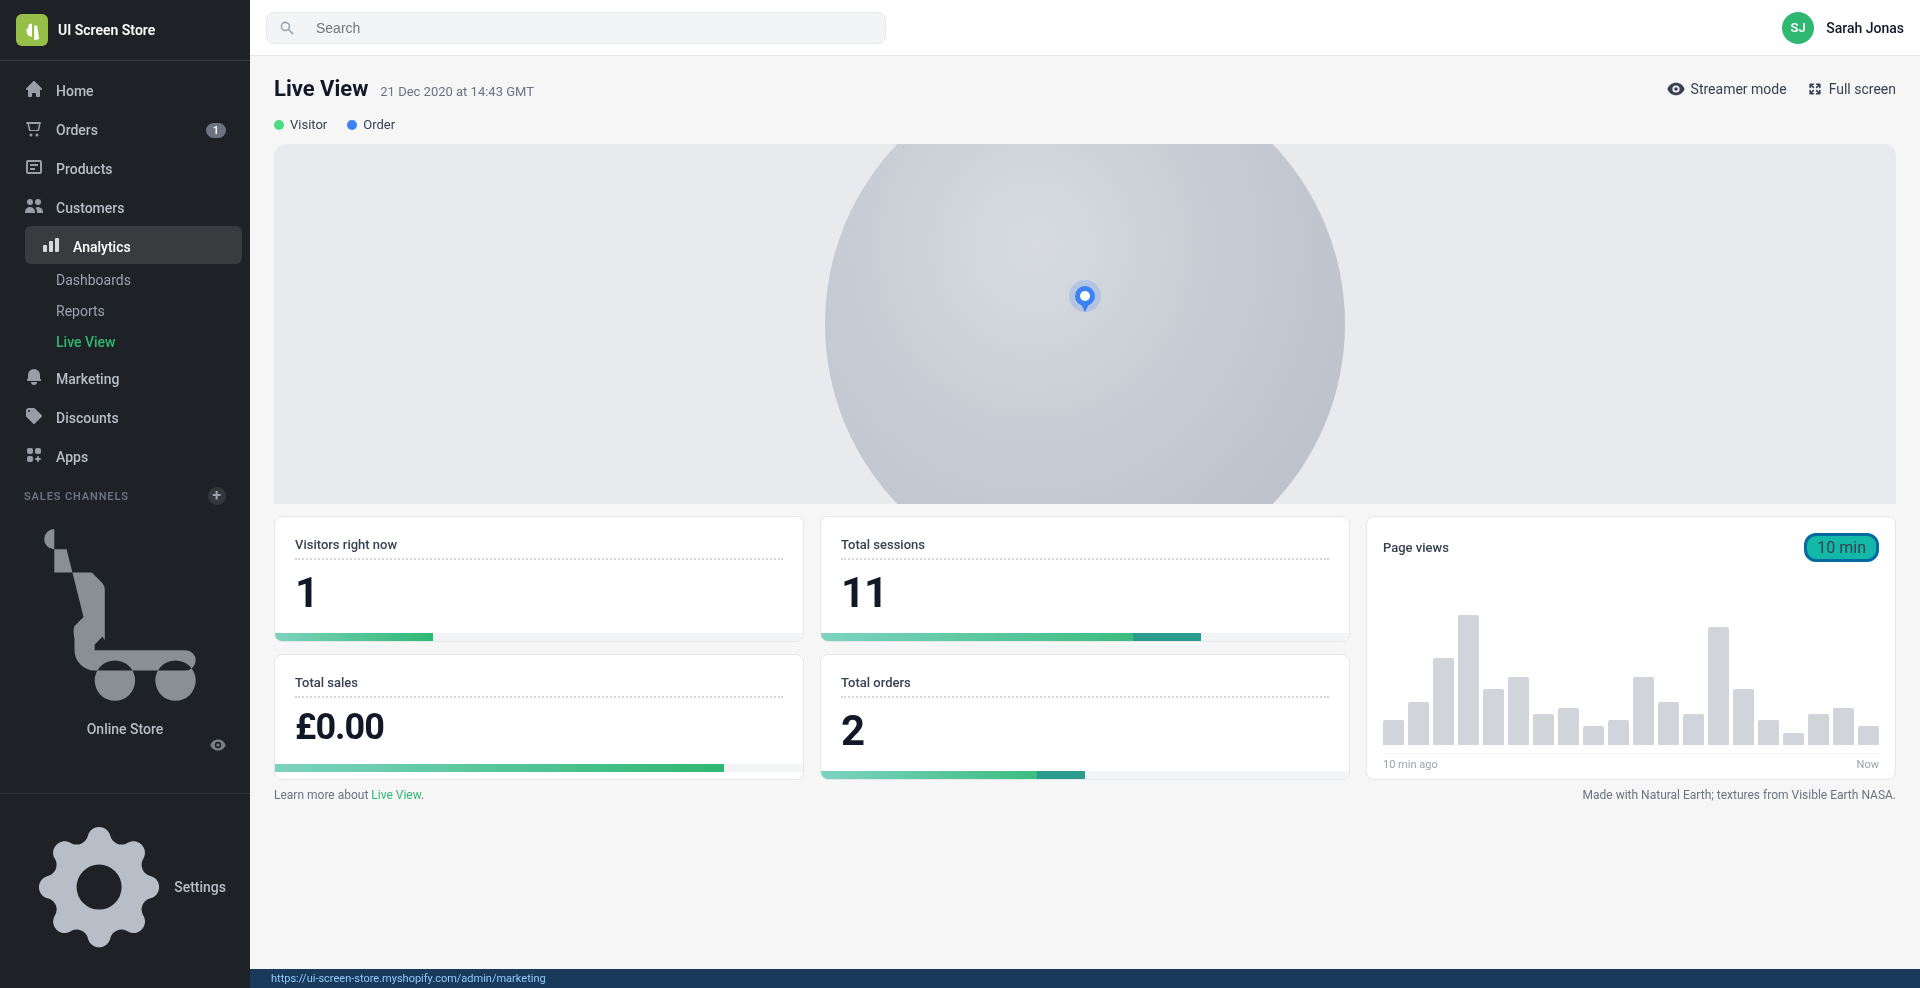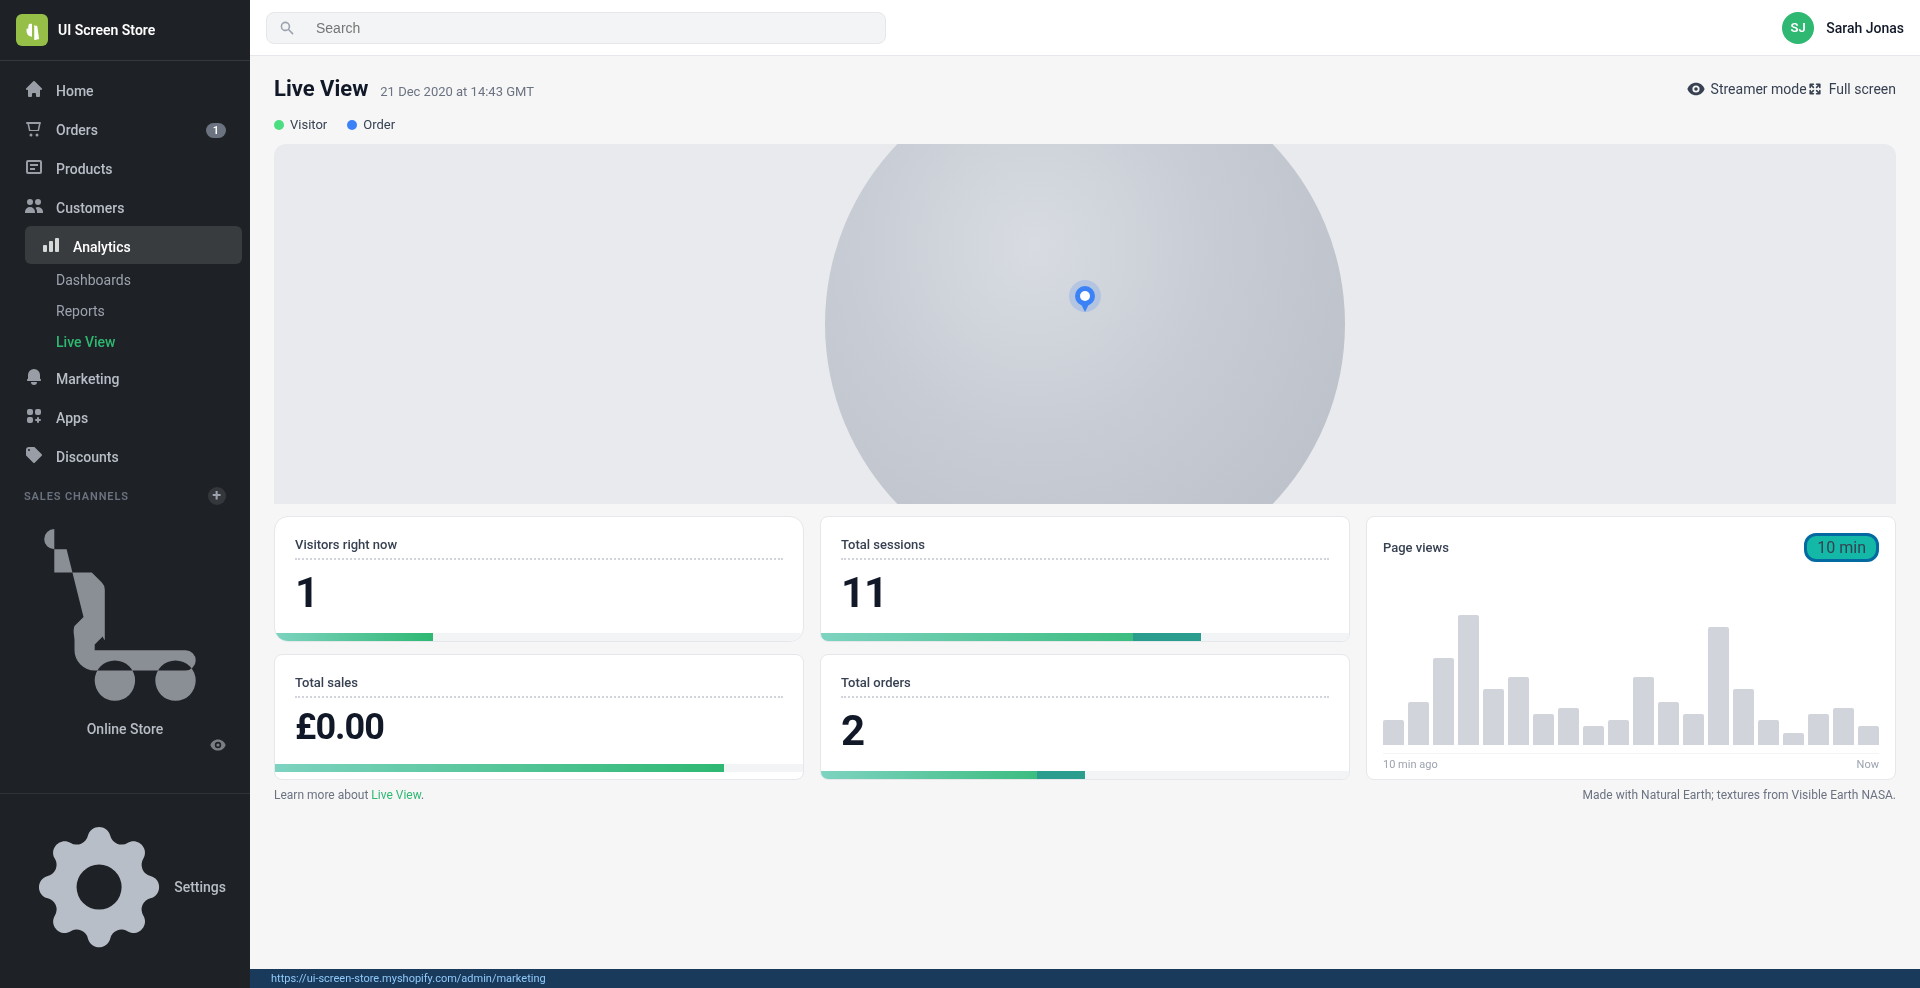--- a/index.html
+++ b/index.html
@@ -179,21 +179,21 @@
     .page-header {
       display: flex;
       align-items: center;
       justify-content: space-between;
       padding: 20px 24px 12px;
       background: #f6f6f7;
     }
     .page-title-area { display: flex; align-items: baseline; gap: 12px; }
     .page-title { font-size: 22px; font-weight: 700; color: #111827; }
     .page-subtitle { font-size: 13px; color: #6b7280; }
-    .page-header-actions { display: flex; align-items: center; }
+    .page-header-actions { display: flex; align-items: center; gap: 20px; }
     .header-action {
       display: flex; align-items: center; gap: 6px;
       font-size: 14px; color: #374151; cursor: pointer;
     }
 
     
     .legend {
       display: flex;
       gap: 20px;
       padding: 4px 24px 12px;
@@ -394,30 +394,30 @@
 
     <div class="nav-item">
       <svg class="nav-icon" viewBox="0 0 20 20" fill="currentColor">
           <path d="M10 2a6 6 0 00-6 6v3.586l-.707.707A1 1 0 004 14h12a1 1 0 00.707-1.707L16 11.586V8a6 6 0 00-6-6zM10 18a3 3 0 01-3-3h6a3 3 0 01-3 3z"></path>
         </svg>
       <span>Marketing</span>
     </div>
 
     <div class="nav-item">
       <svg class="nav-icon" viewBox="0 0 20 20" fill="currentColor">
+          <path fill-rule="evenodd" d="M17.707 9.293a1 1 0 010 1.414l-7 7a1 1 0 01-1.414 0l-7-7A.997.997 0 012 10V5a3 3 0 013-3h5c.256 0 .512.098.707.293l7 7zM5 6a1 1 0 100-2 1 1 0 000 2z" clip-rule="evenodd"></path>
+        </svg>
+      <span>Discounts</span>
+    </div>
+
+    <div class="nav-item">
+      <svg class="nav-icon" viewBox="0 0 20 20" fill="currentColor">
           <path d="M5 3a2 2 0 00-2 2v2a2 2 0 002 2h2a2 2 0 002-2V5a2 2 0 00-2-2H5zM5 11a2 2 0 00-2 2v2a2 2 0 002 2h2a2 2 0 002-2v-2a2 2 0 00-2-2H5zM11 5a2 2 0 012-2h2a2 2 0 012 2v2a2 2 0 01-2 2h-2a2 2 0 01-2-2V5zM14 11a1 1 0 011 1v1h1a1 1 0 110 2h-1v1a1 1 0 11-2 0v-1h-1a1 1 0 110-2h1v-1a1 1 0 011-1z"></path>
         </svg>
       <span>Apps</span>
-    </div>
-
-    <div class="nav-item">
-      <svg class="nav-icon" viewBox="0 0 20 20" fill="currentColor">
-          <path fill-rule="evenodd" d="M17.707 9.293a1 1 0 010 1.414l-7 7a1 1 0 01-1.414 0l-7-7A.997.997 0 012 10V5a3 3 0 013-3h5c.256 0 .512.098.707.293l7 7zM5 6a1 1 0 100-2 1 1 0 000 2z" clip-rule="evenodd"></path>
-        </svg>
-      <span>Discounts</span>
     </div>
 
     <div class="nav-section-label">
       <span>SALES CHANNELS</span>
       <div class="add-btn">+</div>
     </div>
     <div class="online-store-item">
       <svg class="nav-icon" viewBox="0 0 20 20" fill="currentColor" style="opacity:0.7">
           <path d="M3 1a1 1 0 000 2h1.22l.305 1.222a.997.997 0 00.01.042l1.358 5.43-.893.892C4.809 11.09 5 11.53 5 12v1a2 2 0 002 2h9a1 1 0 100-2H7v-.57l.793-.793A1 1 0 008 12V7a1 1 0 00-.293-.707l-1-1H3zM9 14a2 2 0 110 4 2 2 0 010-4zm6 0a2 2 0 110 4 2 2 0 010-4z"></path>
         </svg>
@@ -497,21 +497,21 @@
           <circle cx="16" cy="16" r="16" fill="#3b82f6" opacity="0.2"></circle>
           <circle cx="16" cy="16" r="10" fill="#3b82f6"></circle>
           <circle cx="16" cy="16" r="5" fill="white"></circle>
           <path d="M16 32 L10 20 Q16 24 22 20 Z" fill="#3b82f6"></path>
         </svg>
       </div>
     </div>
 
     <div style="display:grid; grid-template-columns: 1fr 1fr 1fr; gap: 12px 16px; padding: 12px 24px 0; margin-top: 0;">
 
-      <div class="stat-card" style="grid-row: 1; border-radius: 14px;">
+      <div class="stat-card" style="grid-row: 1;">
         <div class="stat-label">Visitors right now</div>
         <div class="stat-value">1</div>
         <div class="stat-bar-container">
           <div class="stat-bar" style="width:30%"></div>
         </div>
       </div>
 
       <div class="stat-card" style="grid-row: 1;">
         <div class="stat-label">Total sessions</div>
         <div class="stat-value">11</div>

